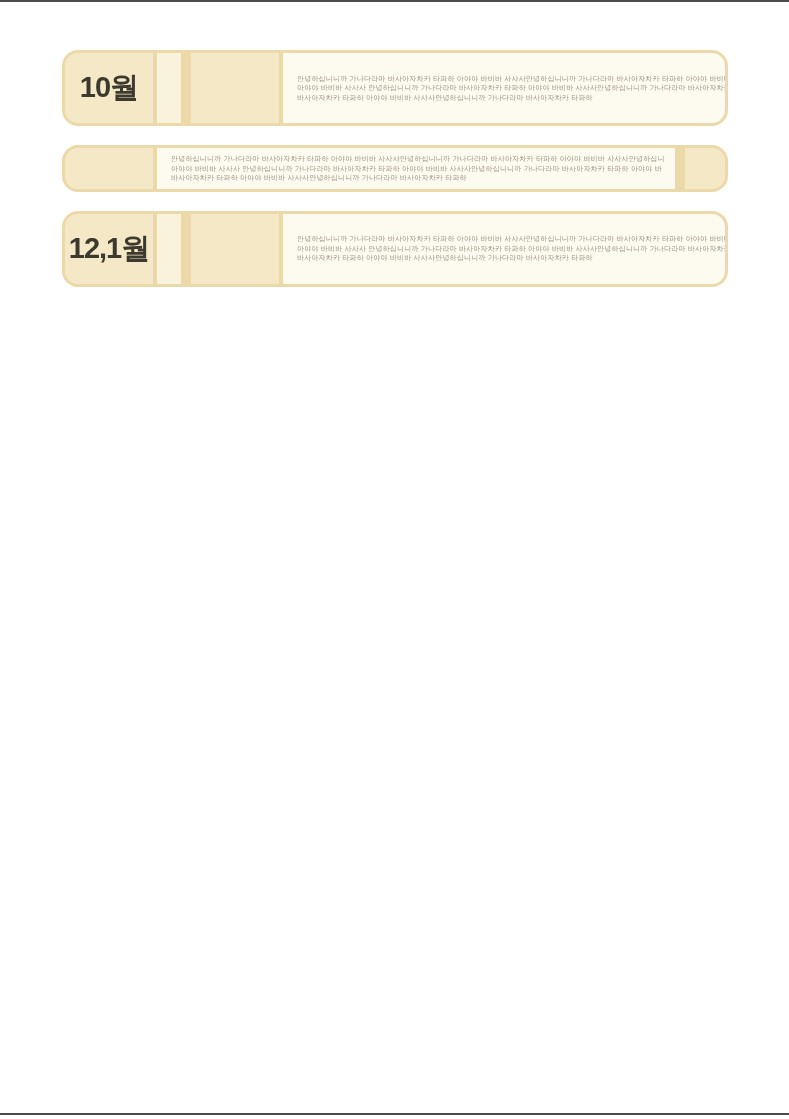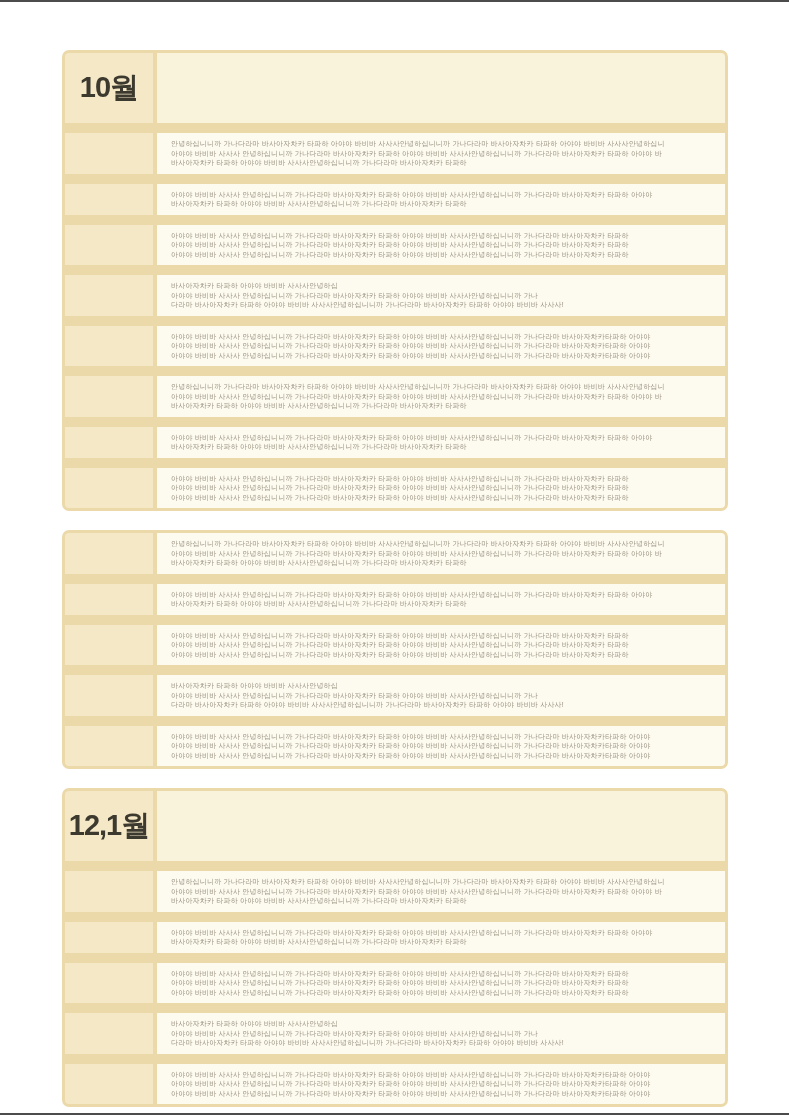--- a/index.html
+++ b/index.html
@@ -16,23 +16,23 @@
     width:789px;height:1119px;position:relative;background:#ffffff;
     font-family:"Liberation Sans", sans-serif;overflow:hidden;
   }
   .rule{position:absolute;left:0;width:789px;height:2px;background:var(--rule);}
   .rule.top{top:0;}
   .rule.bottom{top:1113px;}
   .board{position:absolute;left:62px;top:50px;width:666px;}
   .section{
     background:var(--border);
     border:3px solid var(--border);
-    border-radius:7px;
+    border-radius:16px;
     overflow:hidden;
-    display:flex;flex-direction:column;gap:10px;
+    display:flex;flex-direction:row;gap:10px;
     margin-bottom:19px;
   }
   .section:last-child{margin-bottom:0;justify-content:space-between;}
   .row{display:flex;gap:4px;}
   .label-cell{
     flex:0 0 88px;width:88px;background:var(--label);
   }
   .header .label-cell{
     display:flex;align-items:center;justify-content:center;
     font-weight:bold;font-size:29px;letter-spacing:-1px;

